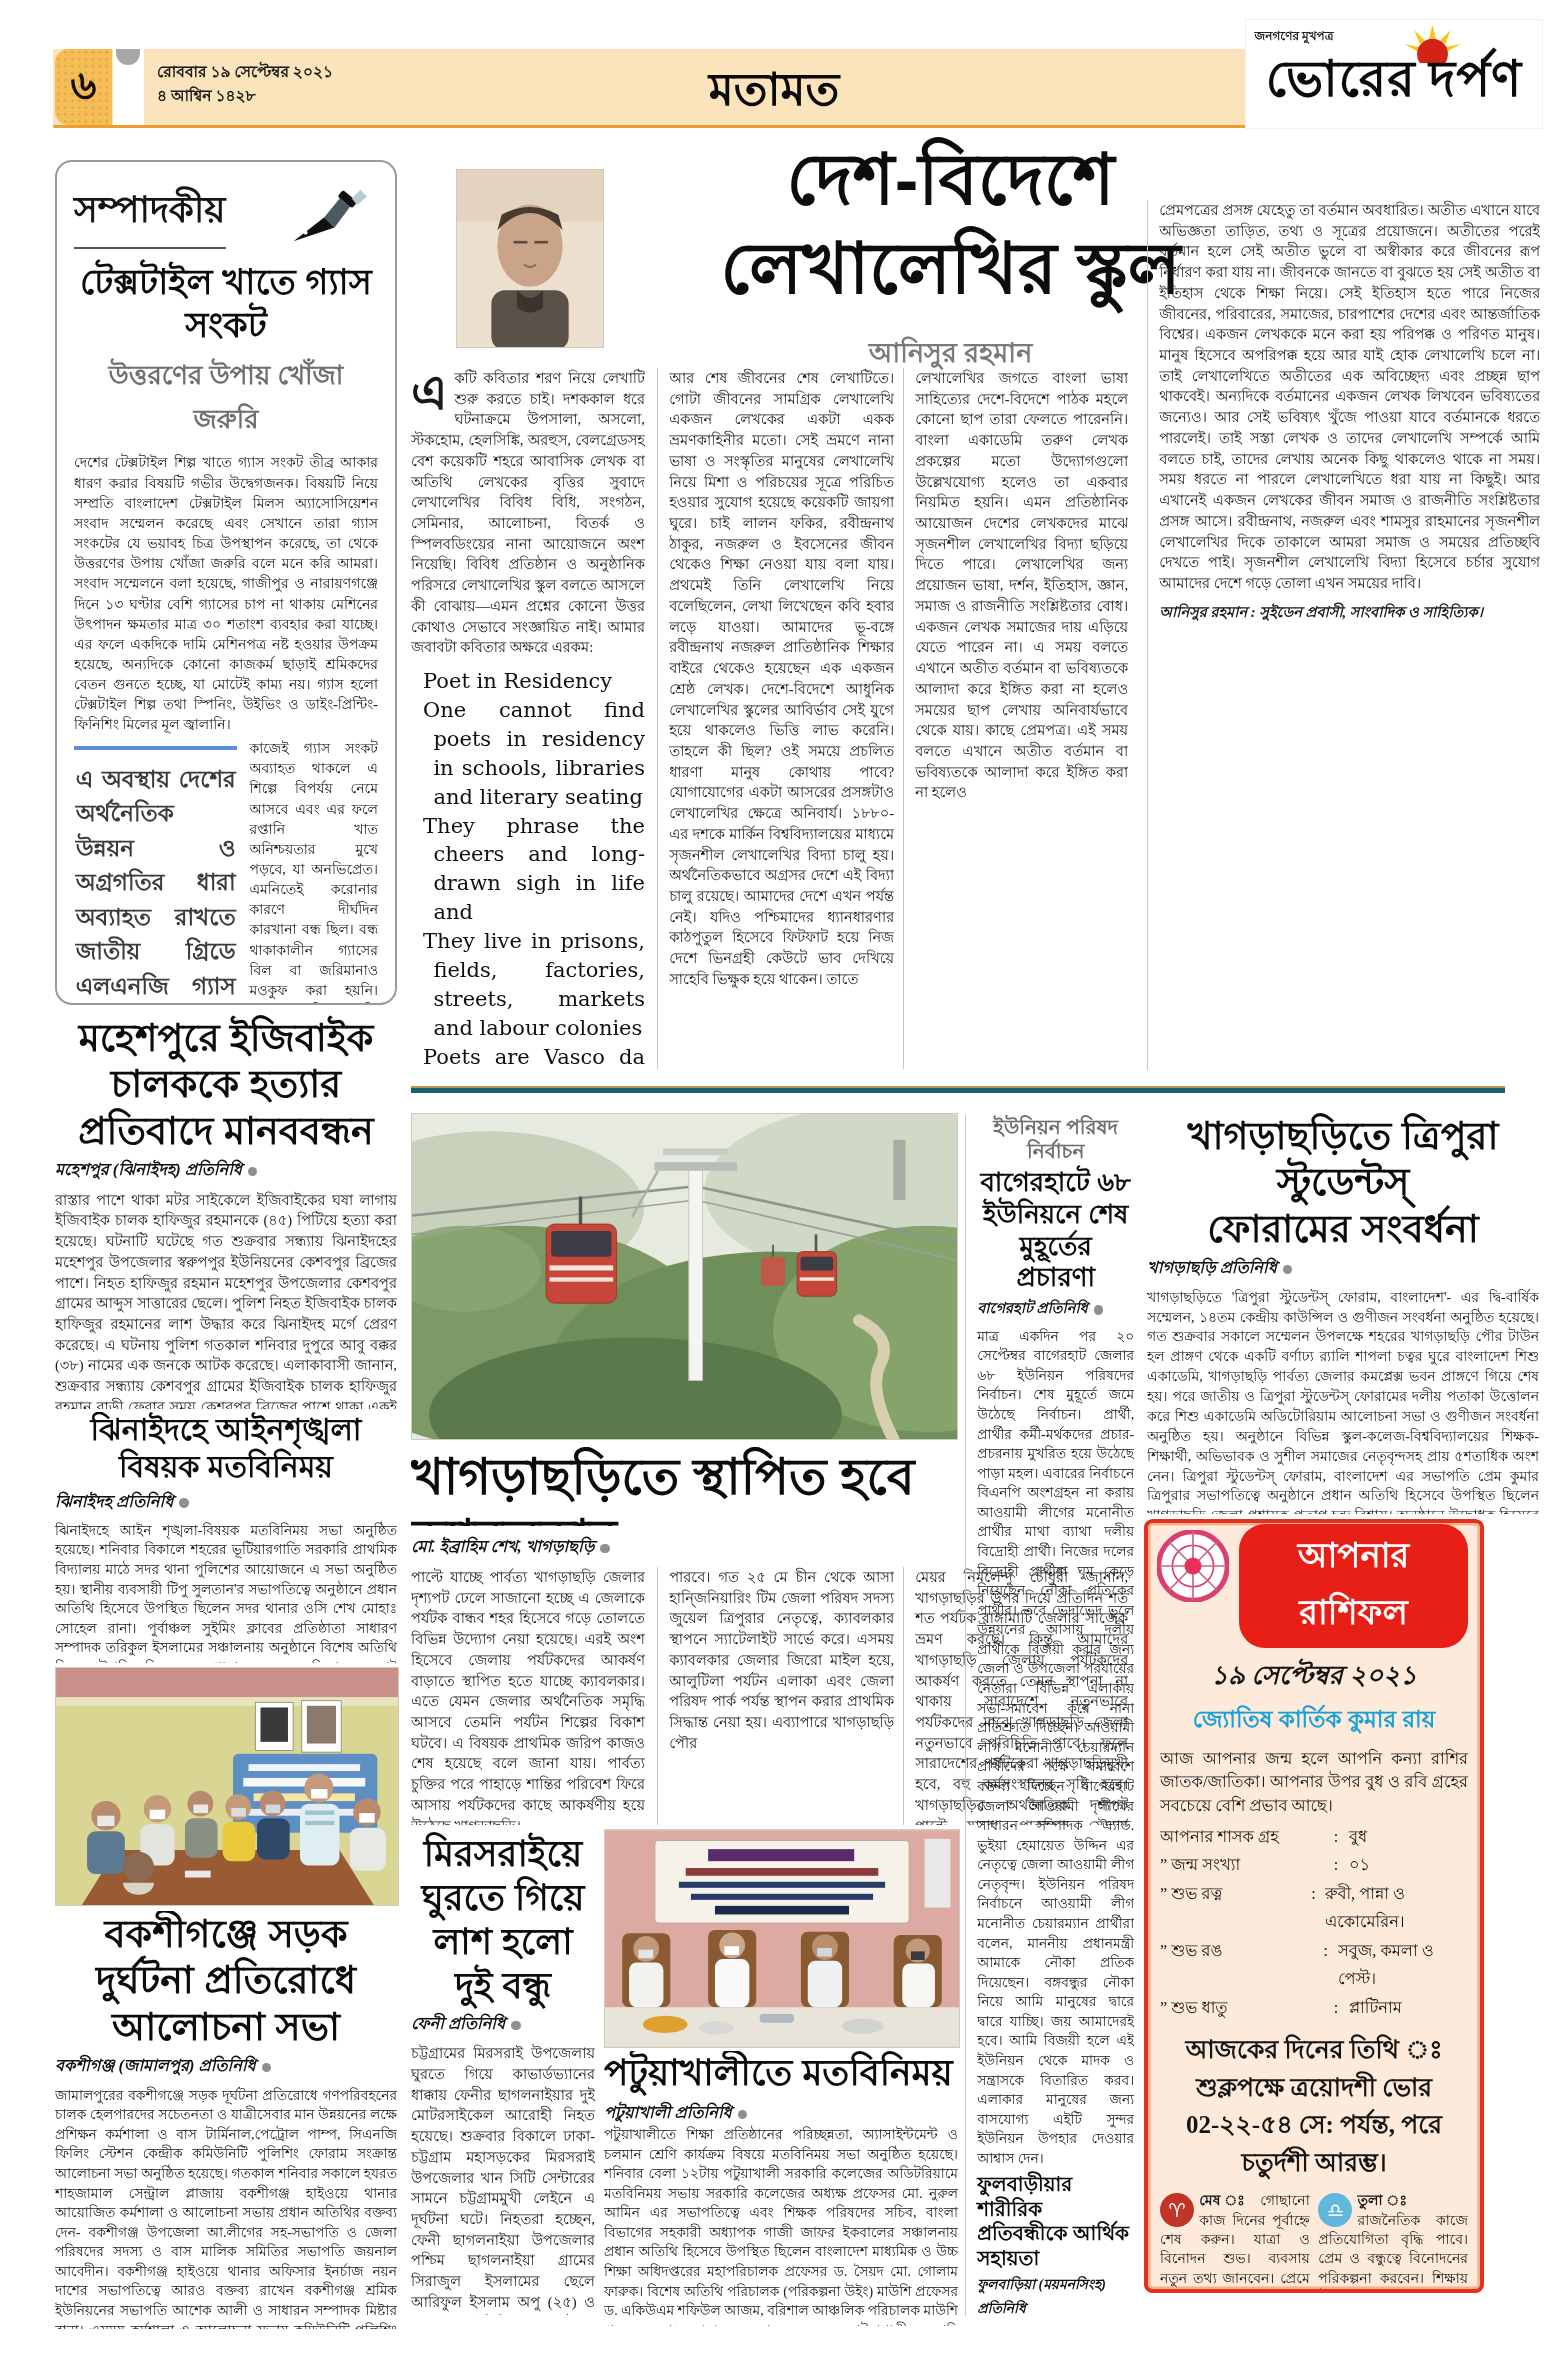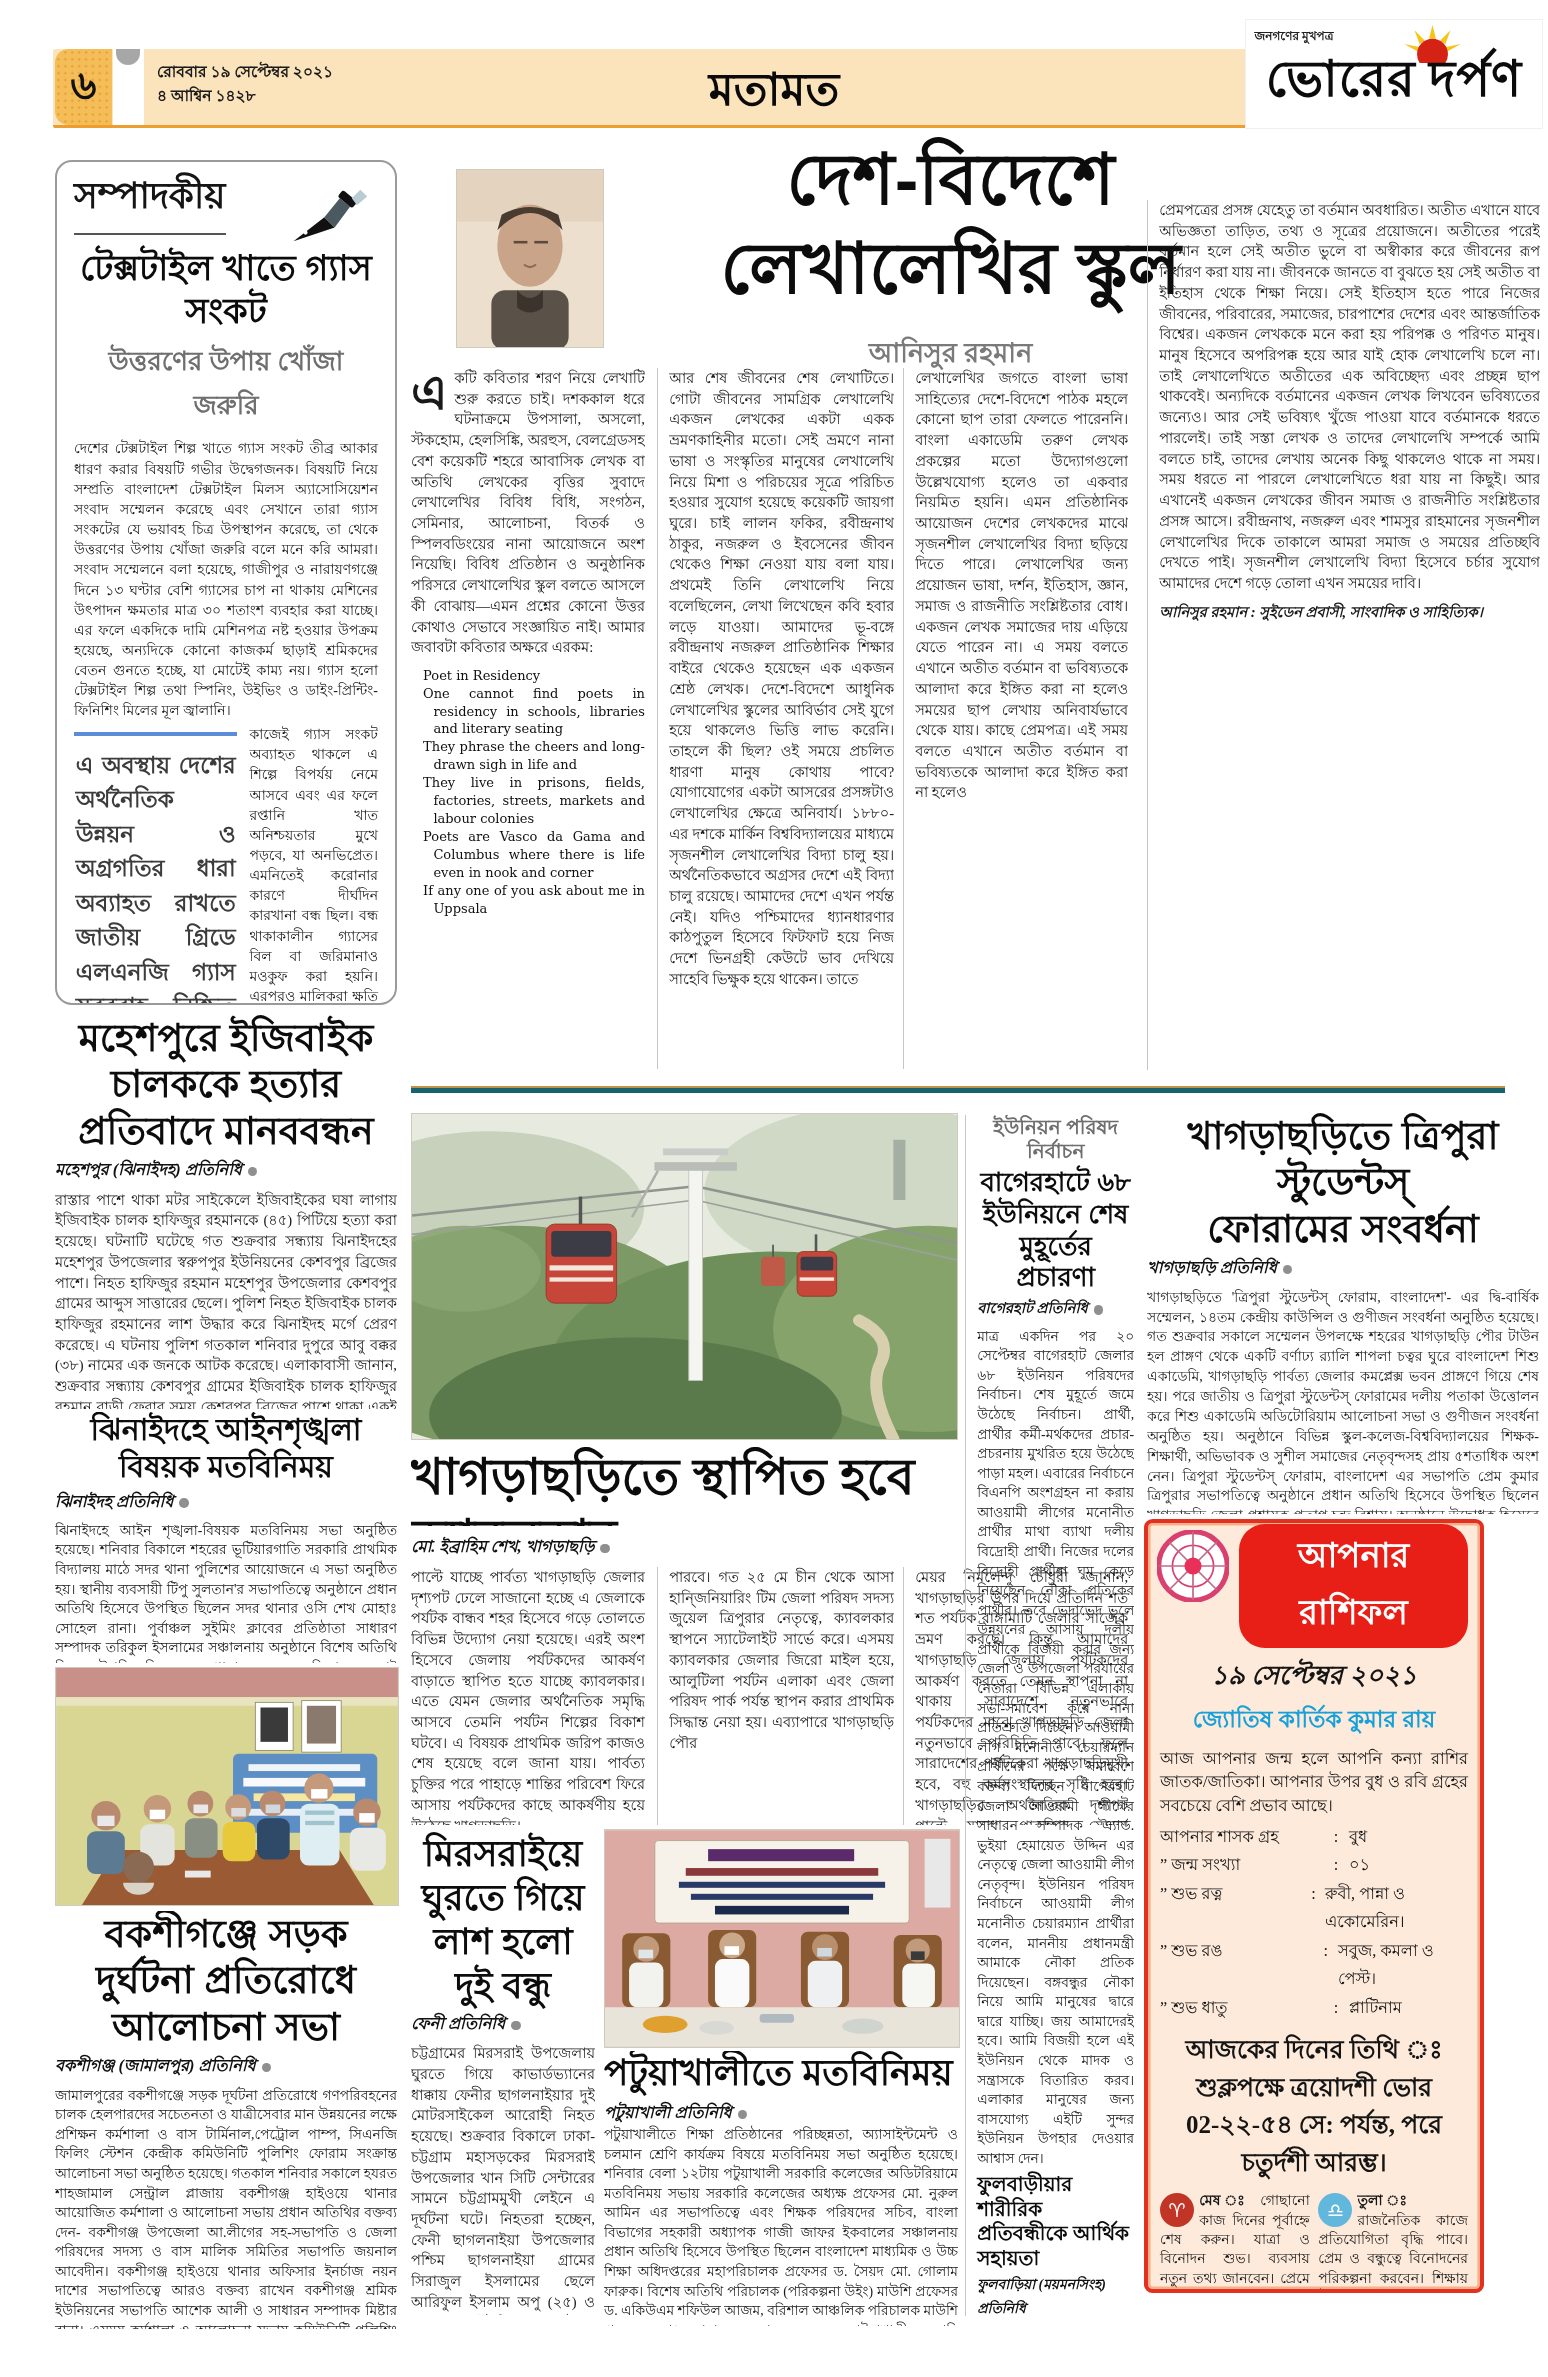--- a/index.html
+++ b/index.html
@@ -24,37 +24,37 @@
   .notch-cap{left:116px;top:49px;width:24px;height:16.3px;background:#a7a7a7;border-radius:0 0 12px 12px}
   .dateblock{left:157px;top:60px;font-size:15.5px;font-weight:bold;line-height:1.55;color:#1a1a1a}
   .section-title{left:0;top:55px;width:1548px;text-align:center;font-size:45px;font-weight:bold;color:#0a0a0a}
   .logo-box{left:1245px;top:19px;width:296px;height:108px;background:#fff;border:0.9px solid #f0f0f0}
   .logo-tag{position:absolute;left:8.6px;top:6.9px;font-size:12px;font-weight:bold;color:#222}
   .logo-main{position:absolute;left:0;bottom:4px;width:100%;text-align:center;font-size:50px;font-weight:bold;color:#0b0b0b;letter-spacing:0.9px}
   .logo-sun{position:absolute;left:153px;top:5.2px;z-index:0}
   .logo-main span{position:relative;z-index:1}
 
   
-  .ed-box{left:55px;top:160px;width:342px;height:845px;border:2.6px solid #9a9a9a;border-radius:17px;padding:6px 17px;box-sizing:border-box;overflow:hidden}
+  .ed-box{left:55px;top:160px;width:342px;height:845px;border:2.6px solid #9a9a9a;border-radius:17px;padding:20px 17px;box-sizing:border-box;overflow:hidden}
   .ed-label{font-size:36px;font-weight:bold;border-bottom:2.6px solid #555;display:inline-block;padding-bottom:5.2px}
   .ed-hl{font-size:35px;text-align:center;margin-top:12px}
   .ed-sub{font-size:26px;font-weight:bold;color:#6f6f6f;text-align:center;margin:8.6px 0 10.3px 0;font-family:"Liberation Sans",sans-serif}
   .ed-body{font-size:14px;line-height:1.44}
   .pullq{width:160px;border-top:4.3px solid #5b8dd9;border-bottom:4.3px solid #5b8dd9;
          padding:12px 1.7px;margin:6.9px 12px 5.2px 0;float:left;
          font-size:23px;line-height:1.5;font-weight:bold;color:#3c3c3c;font-family:"Liberation Sans",sans-serif}
   .pen{position:absolute;right:26px;top:26px}
 
   
   .op-photo{left:456px;top:169px;width:146px;height:177px;border:0.9px solid #d8cfc2}
   .op-hl{left:615px;top:136px;width:671px;text-align:center;font-size:71px;line-height:1.25}
   .op-author{left:615px;top:332px;width:671px;text-align:center;font-size:27px;font-weight:bold;color:#7a7a7a;font-family:"Liberation Sans",sans-serif}
   .op-col{top:368px;height:701px}
   .dropcap{float:left;font-size:48px;line-height:0.9;font-weight:bold;margin:3.4px 6.9px 0 0}
-  .poem{font-family:"DejaVu Serif",serif;font-size:13px;line-height:1.38;margin:8.6px 0;color:#101010}
+  .poem{font-family:"DejaVu Serif",serif;font-size:21px;line-height:1.38;margin:8.6px 0;color:#101010}
   .poem div{padding-left:22.4px;text-indent:-10.3px}
   .poem .pt{font-weight:normal}
   .credit{font-weight:bold;font-style:italic;margin-top:8.6px}
 
   .divider{left:411px;top:1086px;width:1094px;height:5.2px;background:#17626e;border-top:2.6px solid #bf9347}
 
   
   .ph{overflow:hidden;border:0.9px solid #cfcabe;background:#eee}
 
   

